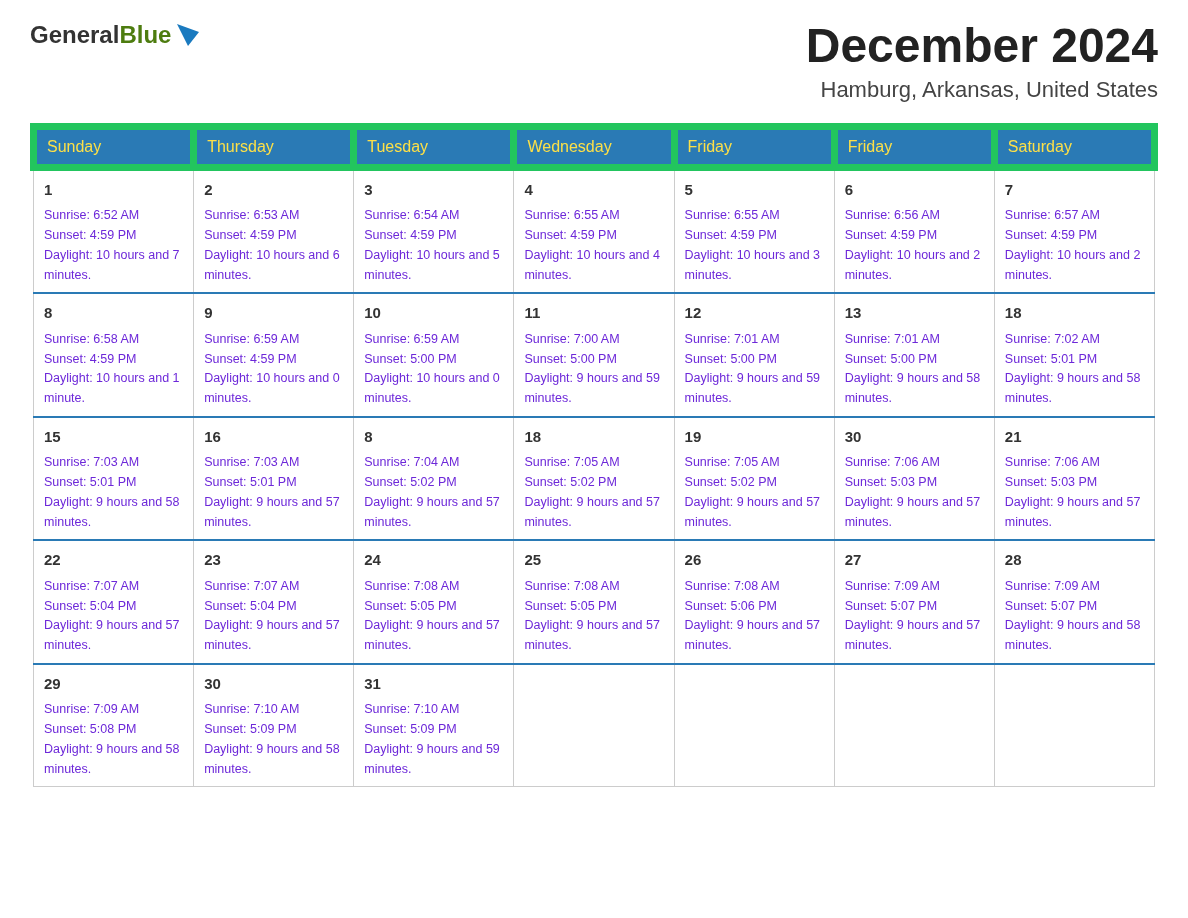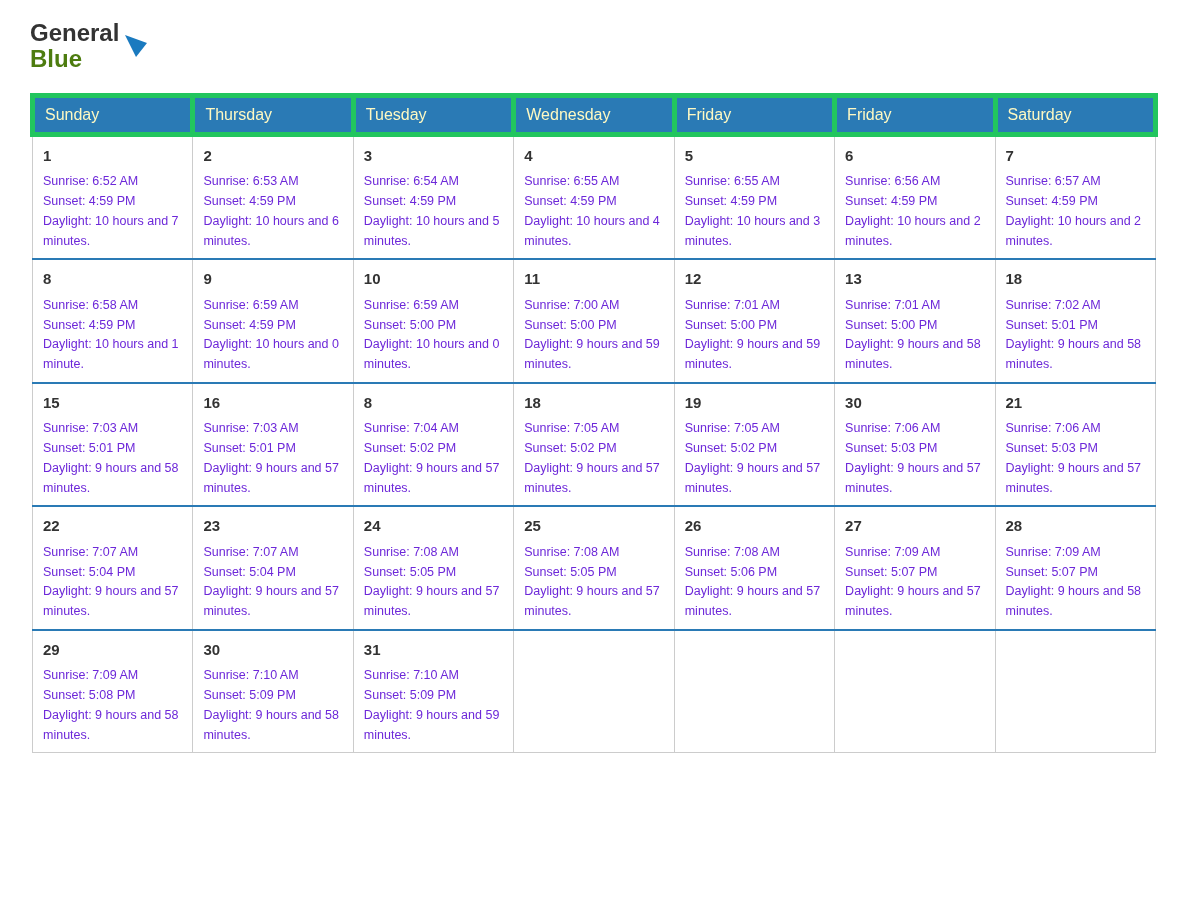--- a/index.html
+++ b/index.html
@@ -35,26 +35,26 @@
       color: #444;
       margin-top: 4px;
     }
     .calendar-table {
       width: 100%;
       border-collapse: collapse;
       border: 1px solid #aaa;
     }
     .calendar-table th {
       background-color: #2a7ab5;
-      color: #fef9c3;
+      color: #fde047;
       font-size: 16px;
       font-weight: normal;
       padding: 8px 10px;
       text-align: left;
-      border: 5px solid #22c55e;
+      border: 7px solid #22c55e;
     }
     .calendar-table td {
       vertical-align: top;
       padding: 8px 10px;
       border: 1px solid #ccc;
       border-top: 2px solid #2a7ab5;
       width: calc(100% / 7);
       font-size: 13px;
       color: #333;
       line-height: 1.5;
@@ -75,29 +75,33 @@
     }
     tr td:first-child {
       border-left: 1px solid #ccc;
     }
   </style>
 </head>
 <body>
 
 <div class="header">
   <div class="logo">
-    <div style="display:flex; flex-direction:column; line-height:1.1;">
+    <div style="display:flex; flex-direction:row; line-height:1.1;">
       <span style="font-size:24px; font-weight:bold; color:#333; font-family:Arial,sans-serif;">General</span>
       <span style="font-size:24px; font-weight:bold; color:#4d7c0f; font-family:Arial,sans-serif;">Blue</span>
     </div>
     <div style="margin-left:2px; margin-top:4px;">
       <svg width="22" height="22" viewBox="0 0 22 22">
         <polygon points="0,0 22,8 11,22" fill="#1a7abf"></polygon>
       </svg>
     </div>
+  </div>
+  <div class="title-section">
+    <div class="month-title">December 2024</div>
+    <div class="location-title">Hamburg, Arkansas, United States</div>
   </div>
 </div>
 
 <table class="calendar-table">
   <thead>
     <tr>
     <th>Sunday</th>
         <th>Thursday</th>
         <th>Tuesday</th>
         <th>Wednesday</th>

